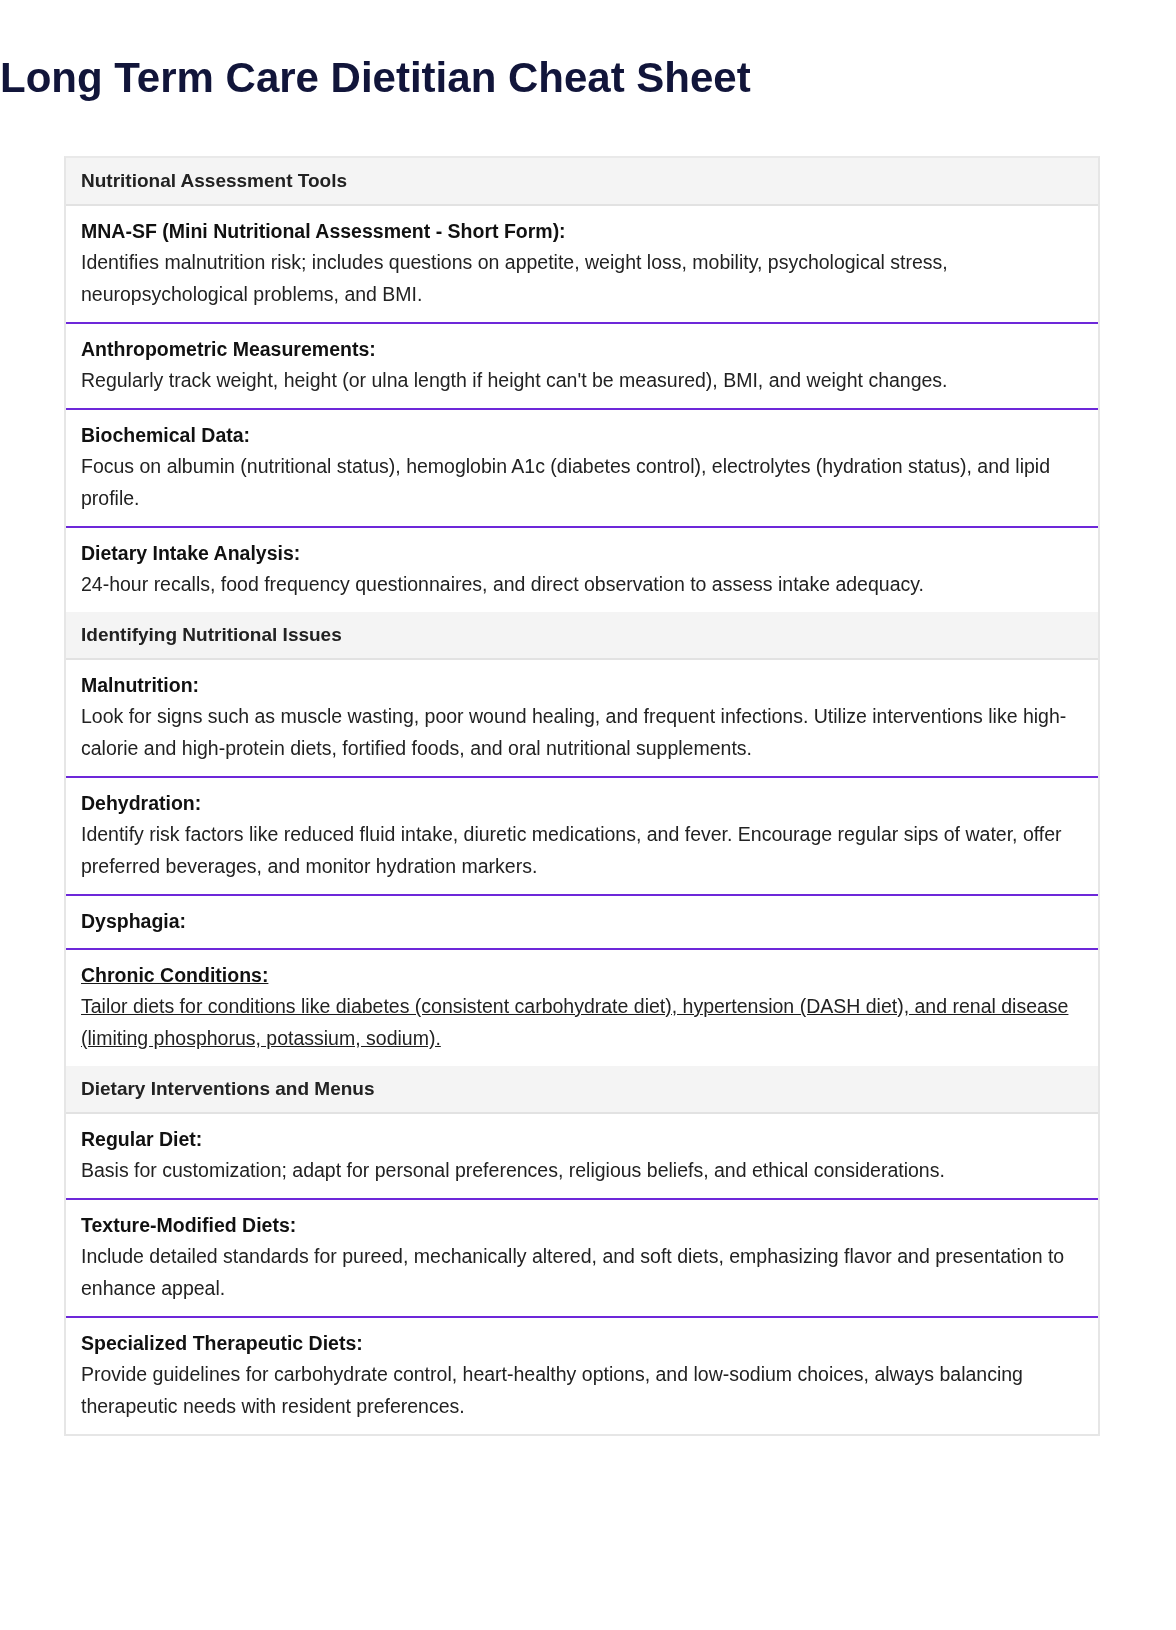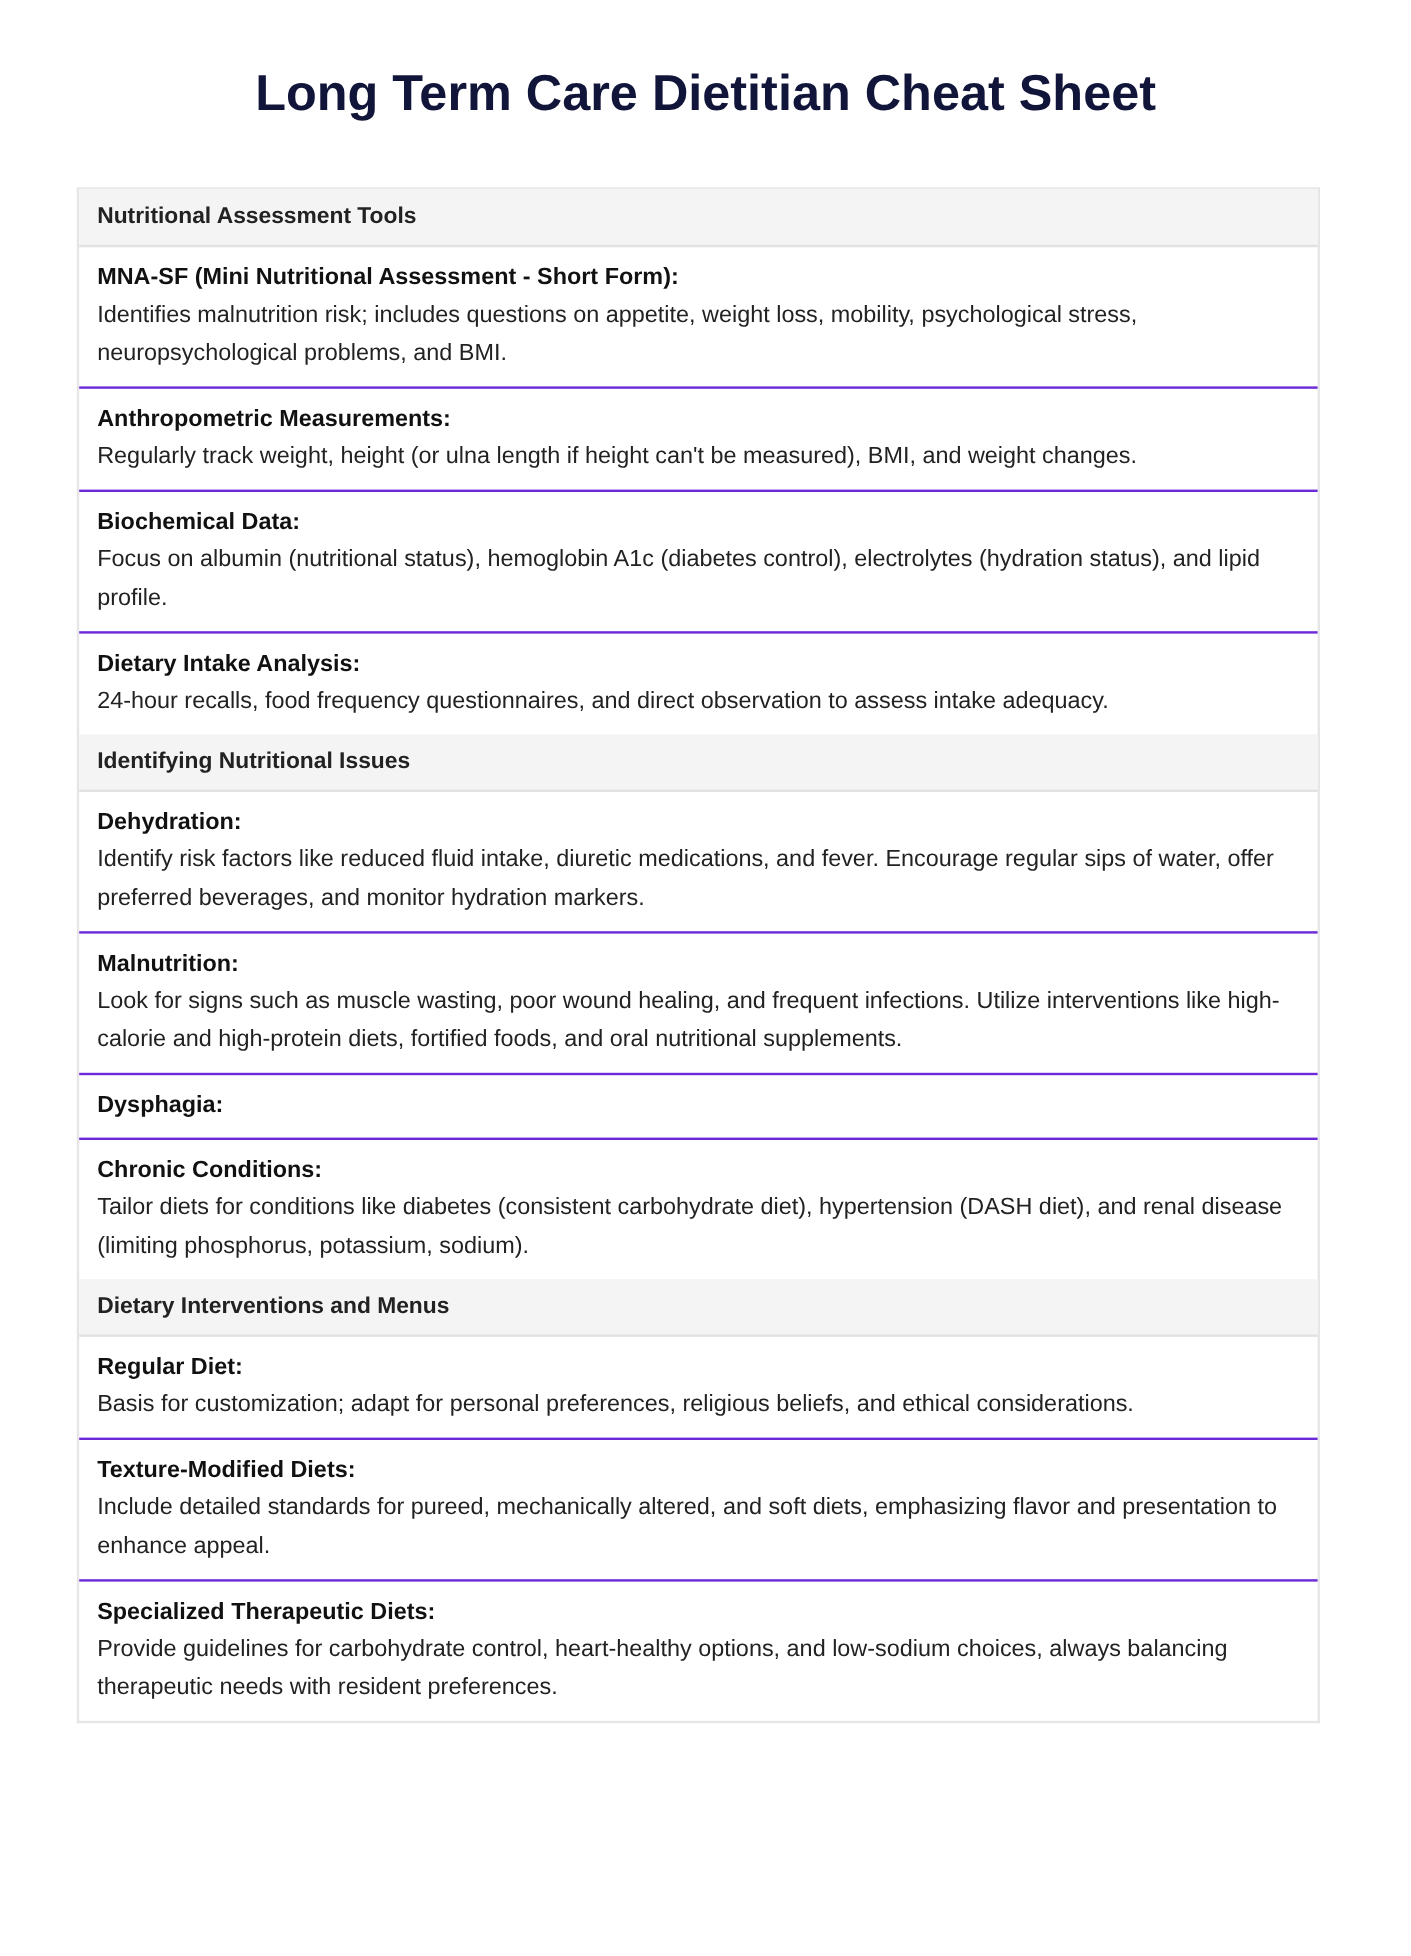--- a/index.html
+++ b/index.html
@@ -1,18 +1,18 @@
 <!DOCTYPE html>
 <html><head>
   <meta charset="utf-8">
   <style>
     html, body { margin: 0; padding: 0; background: #ffffff; }
     body { width: 1176px; min-height: 1630px; font-family: "Liberation Sans", sans-serif; color: #1a1a1a; }
     .page-title {
-      text-align: center;
+      text-align: left;
       color: #11153a;
       font-size: 42px;
       font-weight: bold;
       margin: 0;
       padding-top: 52px;
       height: 104px;
       box-sizing: border-box;
       line-height: 52px;
     }
     .sheet {
@@ -64,31 +64,31 @@
     <span class="item-title">Biochemical Data:</span>
     <span class="item-body">Focus on albumin (nutritional status), hemoglobin A1c (diabetes control), electrolytes (hydration status), and lipid profile.</span>
   </div>
   <div class="item" style="border-bottom:none;">
     <span class="item-title">Dietary Intake Analysis:</span>
     <span class="item-body">24-hour recalls, food frequency questionnaires, and direct observation to assess intake adequacy.</span>
   </div>
 
   <div class="section-header">Identifying Nutritional Issues</div>
   <div class="item">
+    <span class="item-title">Malnutrition:</span>
+    <span class="item-body">Look for signs such as muscle wasting, poor wound healing, and frequent infections. Utilize interventions like high-calorie and high-protein diets, fortified foods, and oral nutritional supplements.</span>
+  </div>
+  <div class="item">
     <span class="item-title">Dehydration:</span>
     <span class="item-body">Identify risk factors like reduced fluid intake, diuretic medications, and fever. Encourage regular sips of water, offer preferred beverages, and monitor hydration markers.</span>
   </div>
   <div class="item">
-    <span class="item-title">Malnutrition:</span>
-    <span class="item-body">Look for signs such as muscle wasting, poor wound healing, and frequent infections. Utilize interventions like high-calorie and high-protein diets, fortified foods, and oral nutritional supplements.</span>
-  </div>
-  <div class="item">
     <span class="item-title">Dysphagia:</span>
   </div>
-  <div class="item" style="border-bottom:none;">
+  <div class="item" style="border-bottom:none;text-decoration:underline;">
     <span class="item-title">Chronic Conditions:</span>
     <span class="item-body">Tailor diets for conditions like diabetes (consistent carbohydrate diet), hypertension (DASH diet), and renal disease (limiting phosphorus, potassium, sodium).</span>
   </div>
 
   <div class="section-header">Dietary Interventions and Menus</div>
   <div class="item">
     <span class="item-title">Regular Diet:</span>
     <span class="item-body">Basis for customization; adapt for personal preferences, religious beliefs, and ethical considerations.</span>
   </div>
   <div class="item">

